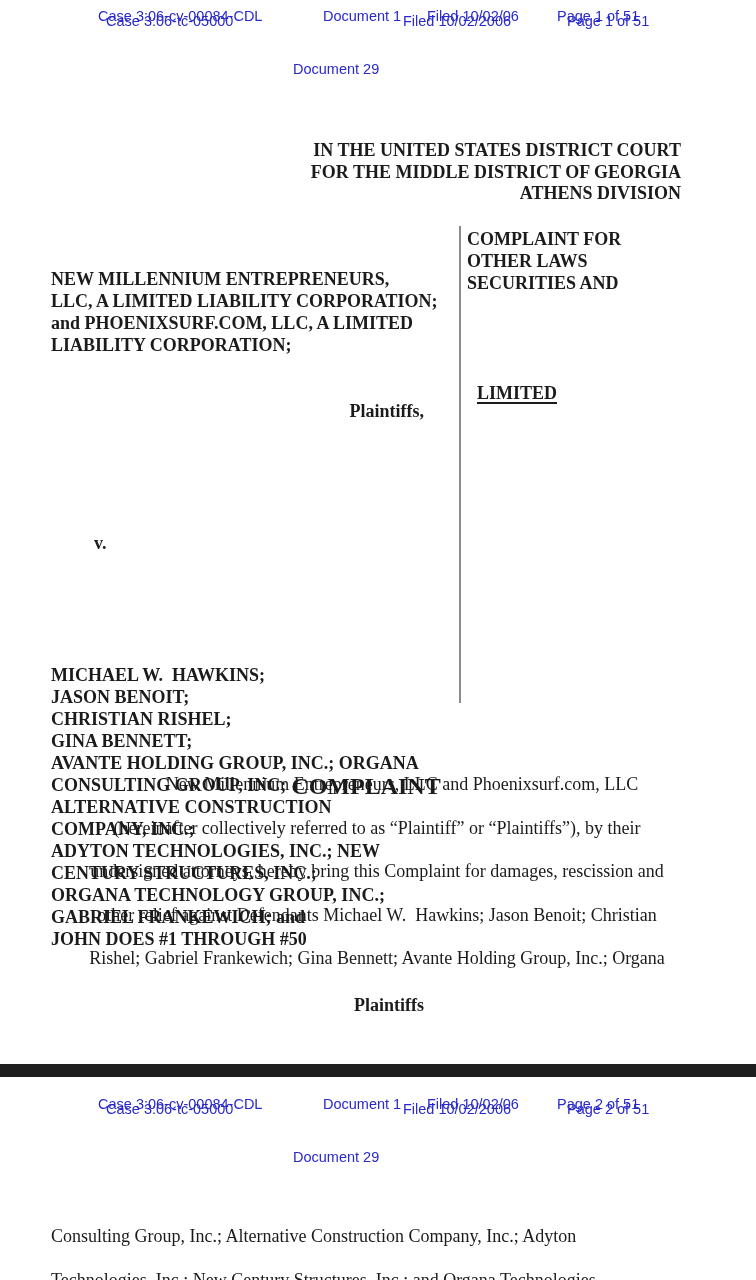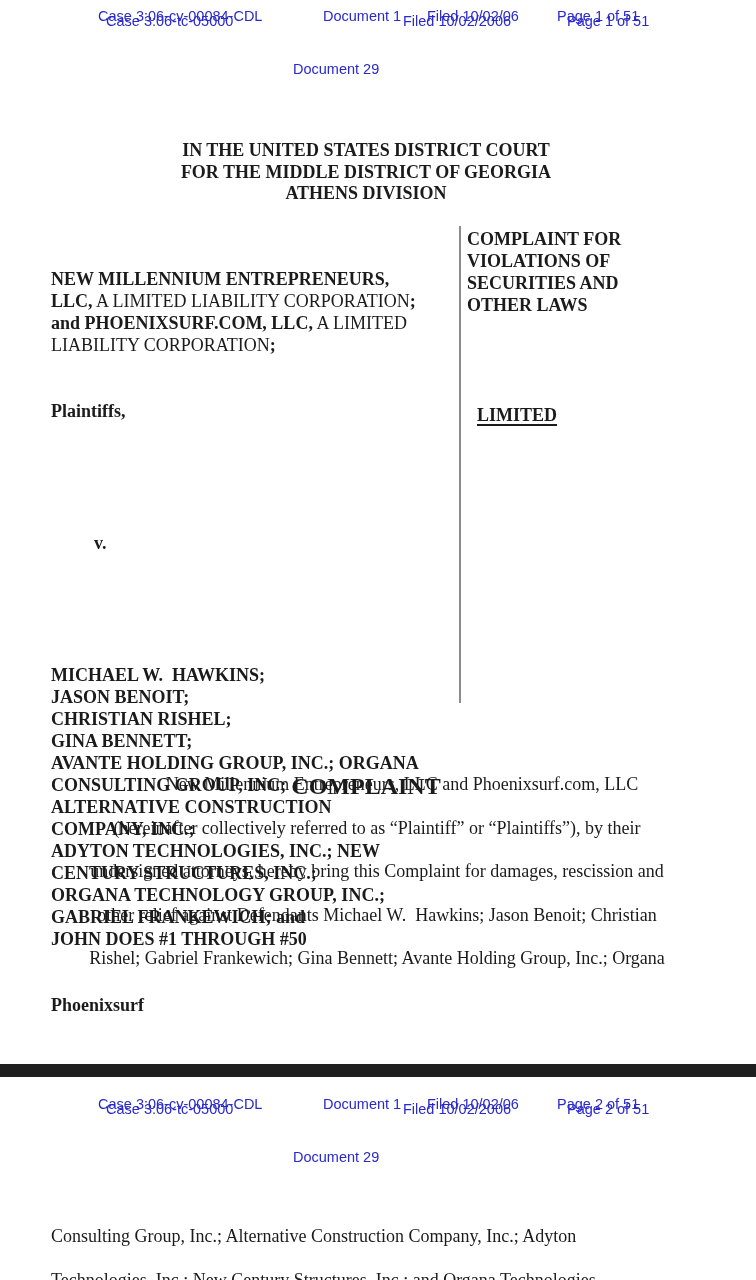--- a/index.html
+++ b/index.html
@@ -14,30 +14,30 @@
     color:#2929cc;}
   .stamp span{position:absolute;top:0;white-space:pre;}
   #p1-overlay{top:8px;}
   #p1-base{top:13px;}
   #p2-overlay{top:1096px;}
   #p2-base{top:1101px;}
   .seg-case{left:98px;}  .seg-doc{left:323px;}  .seg-filed{left:427px;}  .seg-page{left:557px;}
   .base .seg-case{left:106px;} .base .seg-doc{left:293px;margin-top:48px;} .base .seg-filed{left:403px;} .base .seg-page{left:567px;}
 
   .court-title{position:absolute;left:51px;top:140px;width:630px;
-    text-align:center;font-weight:bold;font-size:18px;line-height:21.7px;}
+    text-align:right;font-weight:bold;font-size:18px;line-height:21.7px;}
 
   .caption-left{position:absolute;left:51px;top:224px;width:406px;
     font-size:18px;line-height:22px;font-weight:bold;white-space:pre-wrap;}
   .caption-right{position:absolute;left:467px;top:228px;width:218px;
     font-size:18px;line-height:22px;font-weight:bold;}
   .caption-divider{position:absolute;left:459px;top:226px;width:2px;height:477px;background:#8c8c8c;}
 
-  .rg{font-weight:normal;text-align:right;}
-  .cap-center{text-align:left;padding-right:33px;}
+  .rg{font-weight:bold;text-align:right;}
+  .cap-center{text-align:right;padding-right:33px;}
   .cap-v{padding-left:43px;}
   .blank{height:22px;}
   .jury .line{padding-left:10px;
     text-decoration:underline;text-decoration-thickness:2px;text-underline-offset:3px;}
 
   .complaint-heading{position:absolute;left:51px;top:773px;width:630px;
     text-align:center;font-weight:bold;font-size:24px;}
 
   .body-p1{position:absolute;left:51px;top:763px;width:652px;
     font-size:18px;line-height:43.6px;white-space:pre-wrap;text-align:center;}
@@ -70,31 +70,30 @@
     <div class="line">ATHENS DIVISION</div>
   </div>
 
 <div class="caption-left">
   <div><div class="line"><span>NEW MILLENNIUM ENTREPRENEURS,</span></div><div class="line"><span>LLC,</span><span class="rg"> A LIMITED LIABILITY CORPORATION</span><span>;</span></div><div class="line"><span>and PHOENIXSURF.COM, LLC,</span><span class="rg"> A LIMITED</span></div><div class="line"><span class="rg">LIABILITY CORPORATION</span><span>;</span></div></div>
   <div class="cap-center">Plaintiffs,</div>
   <div class="blank"></div>
   <div class="cap-v">v.</div>
   <div class="blank"></div>
   <div><div class="line">MICHAEL W.  HAWKINS;</div><div class="line">JASON BENOIT;</div><div class="line">CHRISTIAN RISHEL;</div><div class="line">GINA BENNETT;</div><div class="line">AVANTE HOLDING GROUP, INC.; ORGANA</div><div class="line">CONSULTING GROUP, INC;</div><div class="line">ALTERNATIVE CONSTRUCTION</div><div class="line">COMPANY, INC.;</div><div class="line">ADYTON TECHNOLOGIES, INC.; NEW</div><div class="line">CENTURY STRUCTURES, INC.;</div><div class="line">ORGANA TECHNOLOGY GROUP, INC.;</div><div class="line">GABRIEL FRANKEWICH; and</div><div class="line">JOHN DOES #1 THROUGH #50</div></div>
-  <div class="cap-center">Phoenixsurf</div>
+  <div class="cap-center">Plaintiffs</div>
 </div>
 
 <div class="caption-divider"></div>
 
 <div class="caption-right">
   <div>
       <div class="line">COMPLAINT FOR</div>
-      <div class="line">VIOLATIONS OF</div>
+      <div class="line">OTHER LAWS</div>
       <div class="line">SECURITIES AND</div>
-      <div class="line">OTHER LAWS</div>
     </div>
   <div class="blank"></div>
   <div class="blank"></div>
   <div class="blank"></div>
   <div class="blank"></div>
   <div class="jury">
       <div class="line">LIMITED</div>
     </div>
 </div>
 

